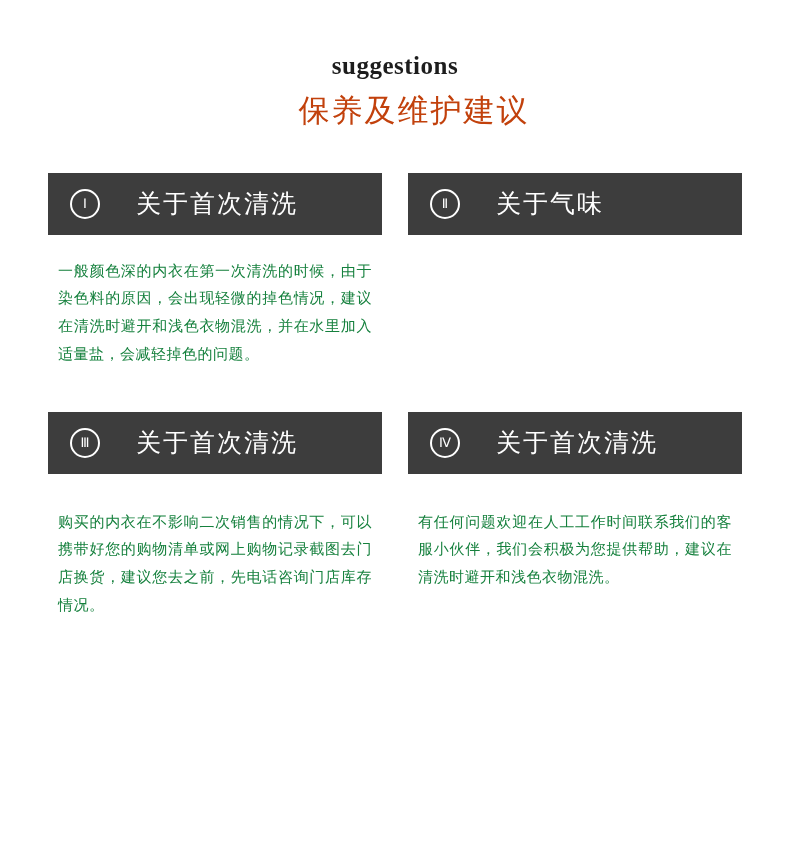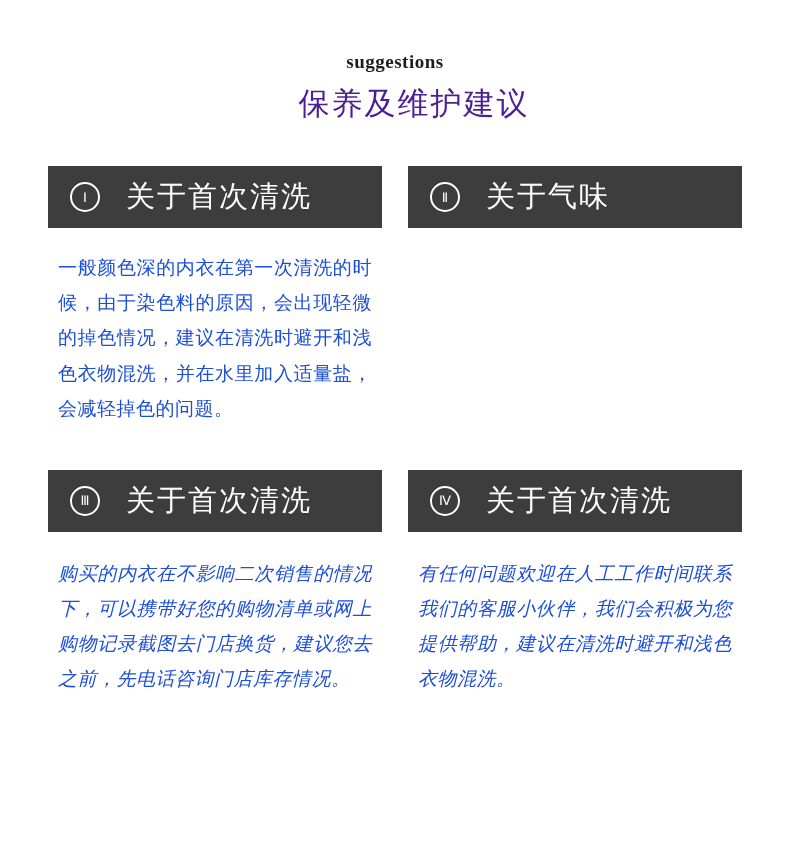--- a/index.html
+++ b/index.html
@@ -20,29 +20,29 @@
     position: relative;
     box-sizing: border-box;
   }
   .header {
     text-align: center;
     padding-top: 52px;
   }
   .header-en {
     font-family: "Liberation Serif", serif;
     font-weight: bold;
-    font-size: 19px;
+    font-size: 25px;
     letter-spacing: 0.5px;
     color: #1d1d1d;
     line-height: 1.1;
   }
   .header-cn {
     font-family: "Liberation Sans", sans-serif;
     font-size: 31px;
-    color: #4c1d95;
+    color: #c2410c;
     letter-spacing: 2px;
     margin-top: 12px;
     line-height: 1.2;
     margin-left: 38px;
   }
   .grid {
     margin-top: 44px;
     padding: 0 48px;
     display: grid;
     grid-template-columns: 1fr 1fr;
@@ -72,39 +72,38 @@
     justify-content: center;
     font-family: "Liberation Serif", serif;
     font-size: 13px;
     letter-spacing: 0px;
     line-height: 1;
     flex: 0 0 auto;
     box-sizing: border-box;
   }
   .card-title {
     color: #ffffff;
-    font-size: 29px;
+    font-size: 25px;
     letter-spacing: 2px;
-    margin-left: 26px;
+    margin-left: 36px;
     font-family: Liberation Mono, monospace;
   }
   .card-body {
     padding: 22px 10px 0 10px;
-    font-size: 19px;
+    font-size: 15px;
     line-height: 1.85;
-    color: #1d4ed8;
+    color: #15803d;
     letter-spacing: 0.5px;
     text-align: justify;
   }
   .row-2 .card-head {
     margin-top: 44px;
   }
   .row-2 .card-body {
-    padding-top: 24px;
-    font-style: italic;
+    padding-top: 34px;
   }
 </style>
 </head>
 <body>
 
 <div class="page">
 
   <div class="header">
     <div class="header-en">suggestions</div>
     <div class="header-cn">保养及维护建议</div>

